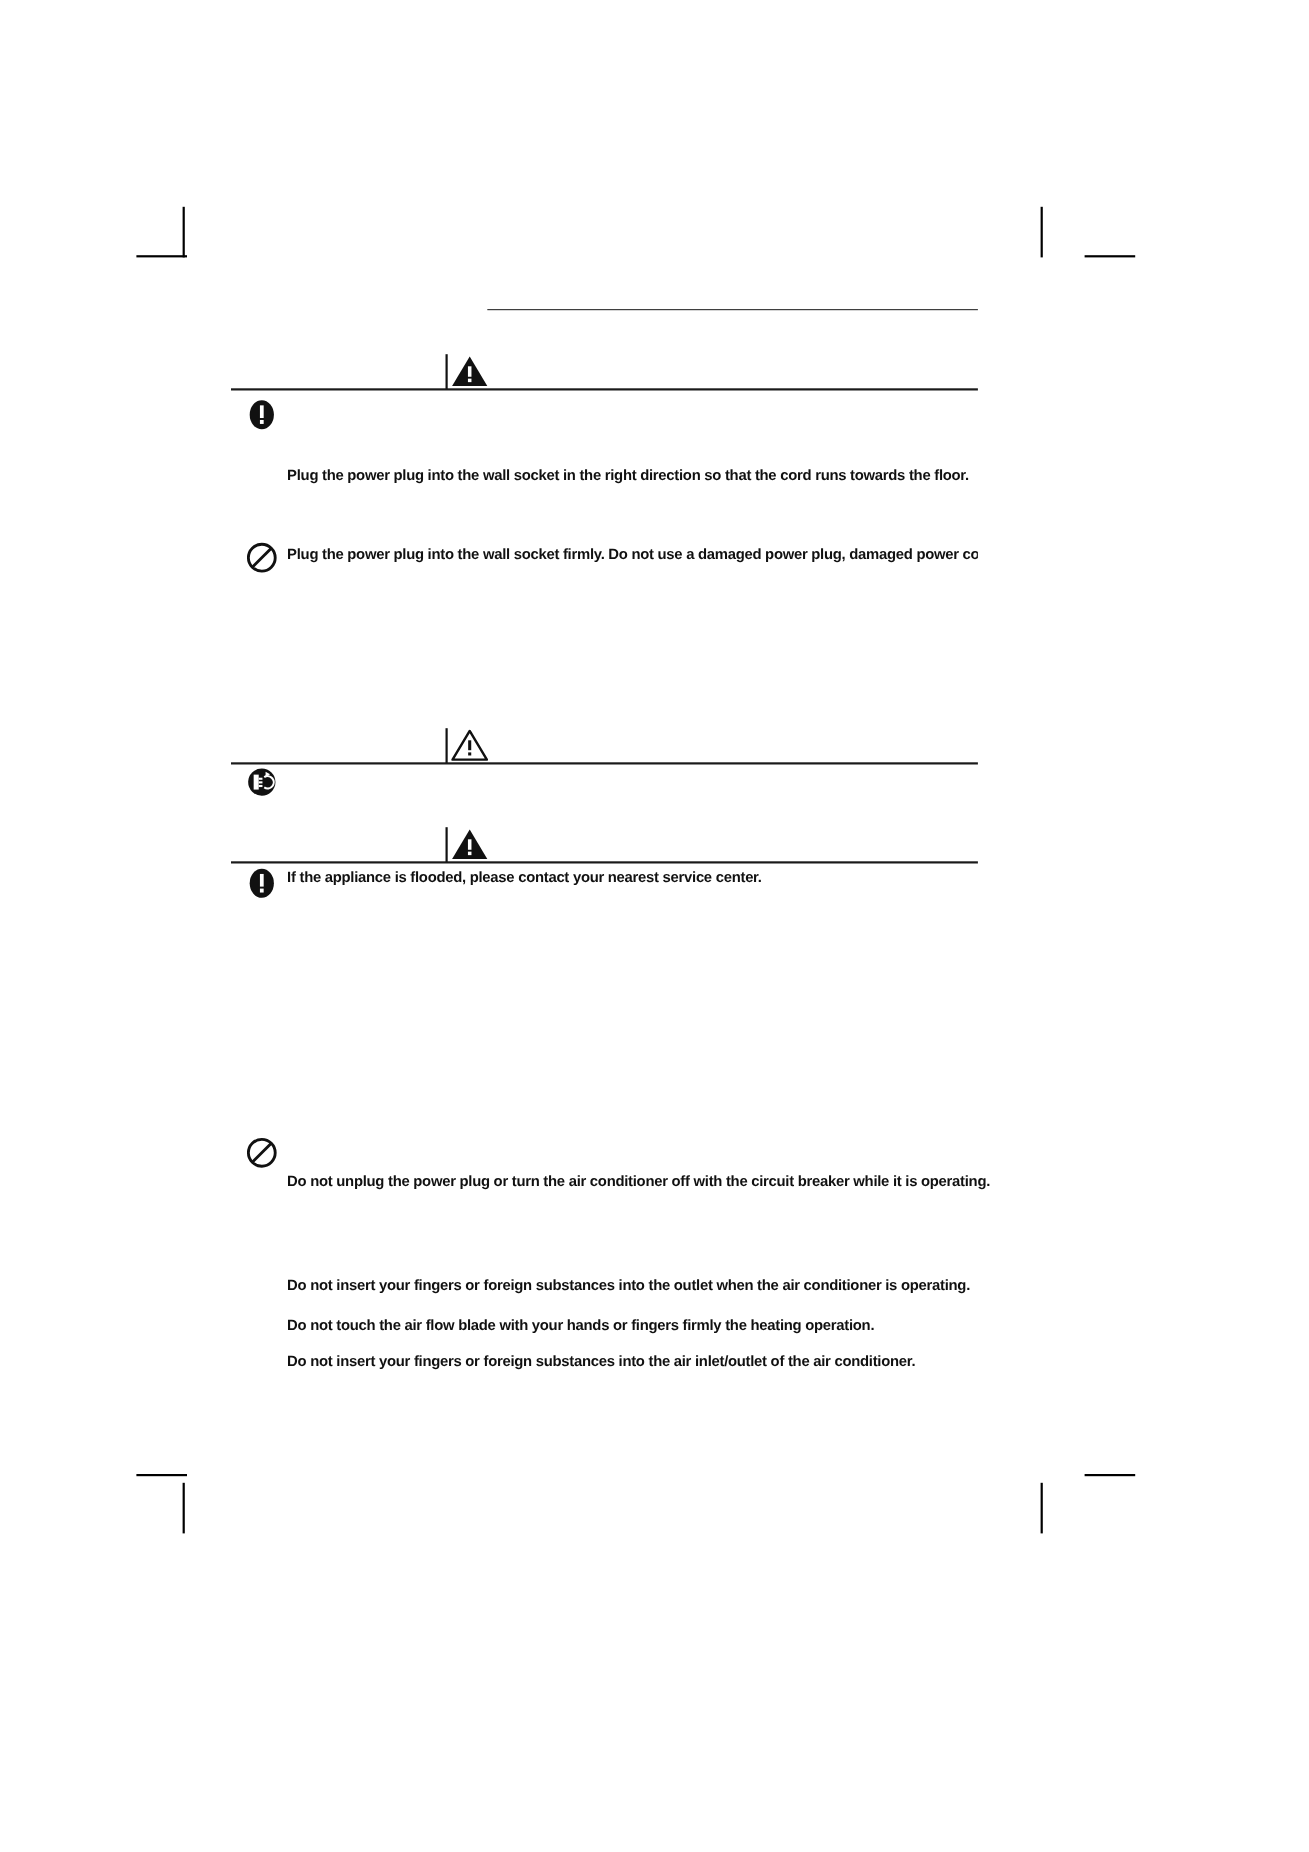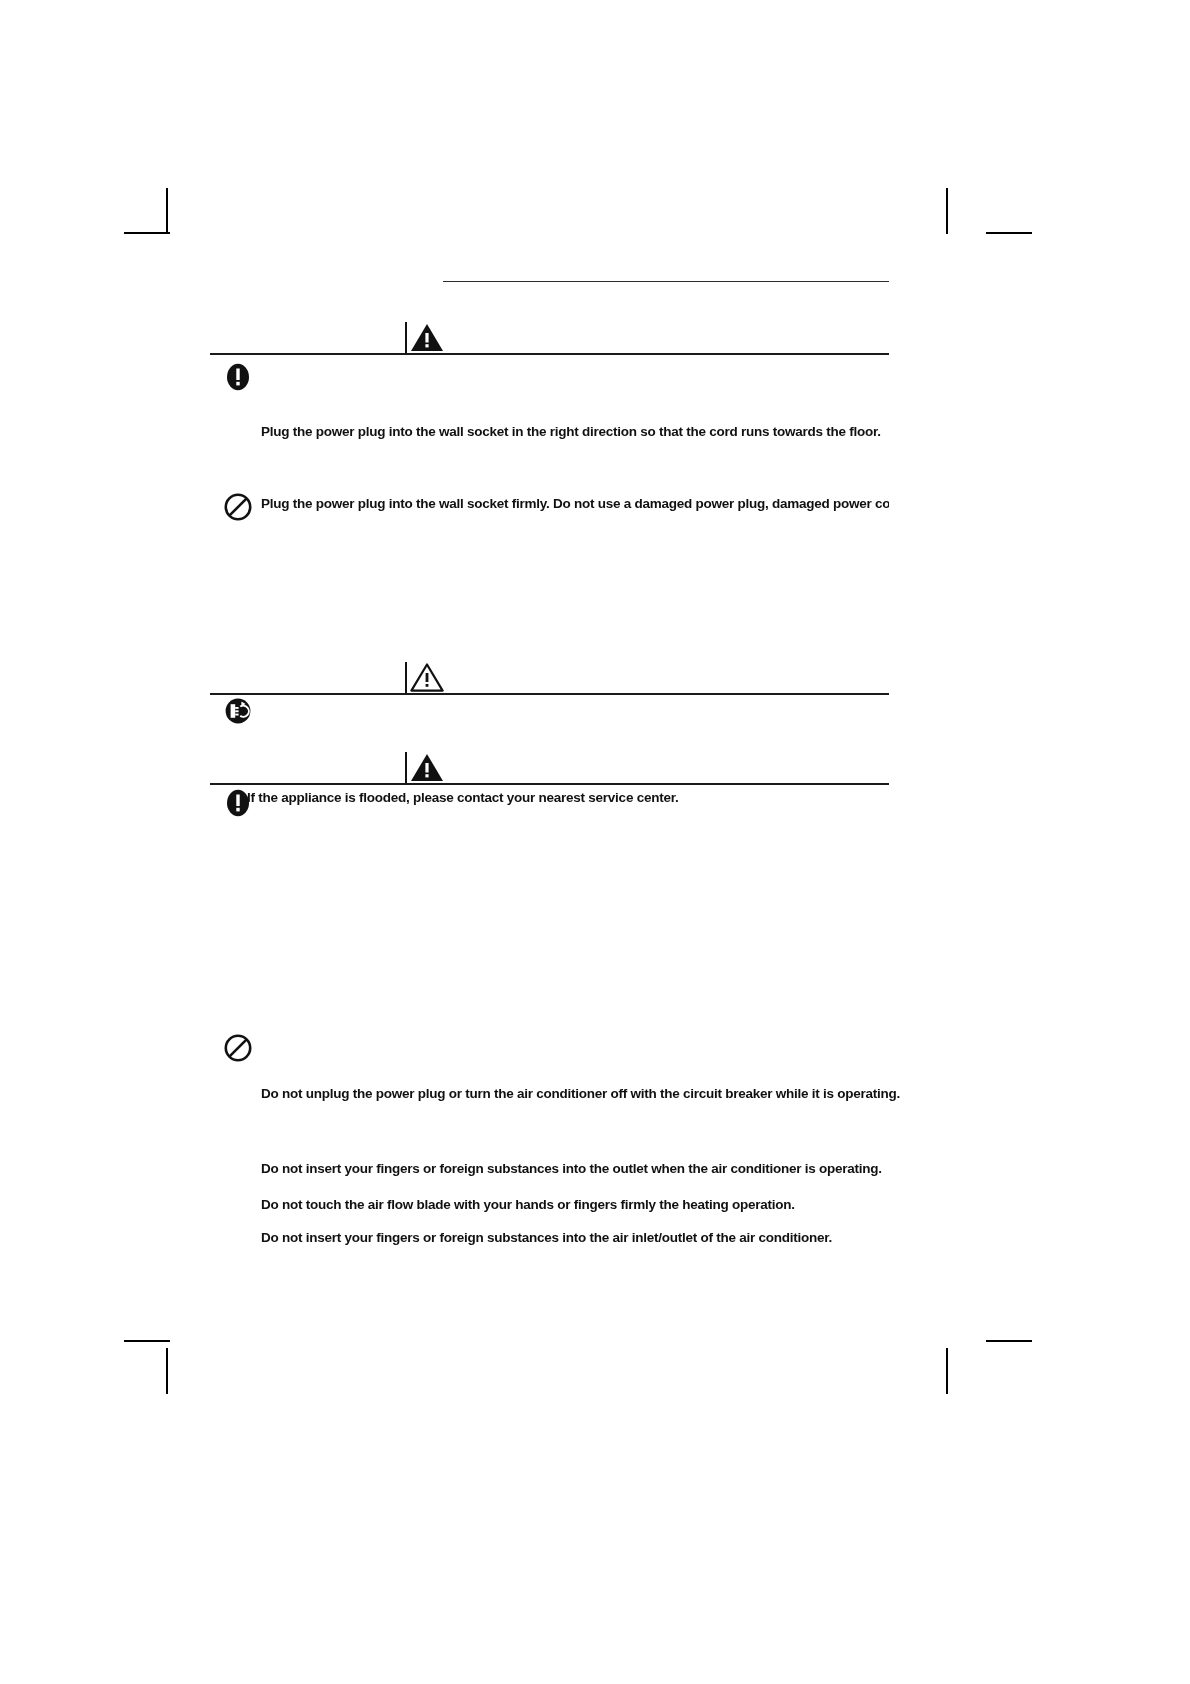--- a/index.html
+++ b/index.html
@@ -156,28 +156,28 @@
   </svg>
 
   <div class="rule" style="left:210px; top:783px; width:679px;"></div>
 
   <svg class="sym" style="left:223px; top:788px;" viewBox="0 0 30 30">
     <ellipse cx="15" cy="15" rx="11" ry="13.2" fill="#111111"></ellipse>
     <rect x="13.3" y="6.5" width="3.4" height="11.5" fill="#ffffff"></rect>
     <rect x="13.3" y="19.8" width="3.4" height="3.6" fill="#ffffff"></rect>
   </svg>
 
-  <div class="txt" style="left:247px; top:790px;">If the appliance is flooded, please contact your nearest service center.</div>
+  <div class="txt" style="left:261px; top:790px;">If the appliance is flooded, please contact your nearest service center.</div>
 
   <svg class="sym" style="left:223px; top:1033px;" viewBox="0 0 30 30">
     <circle cx="15" cy="15" r="12.2" fill="none" stroke="#111111" stroke-width="2.6"></circle>
     <line x1="6.6" y1="23.4" x2="23.4" y2="6.6" stroke="#111111" stroke-width="2.6"></line>
   </svg>
 
-  <div class="txt" style="left:261px; top:1066px;margin-top:20px;">Do not unplug the power plug or turn the air conditioner off with the circuit breaker while it is operating.</div>
+  <div class="txt" style="left:261px; top:1066px;">Do not unplug the power plug or turn the air conditioner off with the circuit breaker while it is operating.</div>
 
   <div class="txt" style="left:261px; top:1161px;">Do not insert your fingers or foreign substances into the outlet when the air conditioner is operating.</div>
 
   <div class="txt" style="left:261px; top:1197px;">Do not touch the air flow blade with your hands or fingers firmly the heating operation.</div>
 
   <div class="txt" style="left:261px; top:1230px;">Do not insert your fingers or foreign substances into the air inlet/outlet of the air conditioner.</div>
 
 </div>
 
 </body></html>

